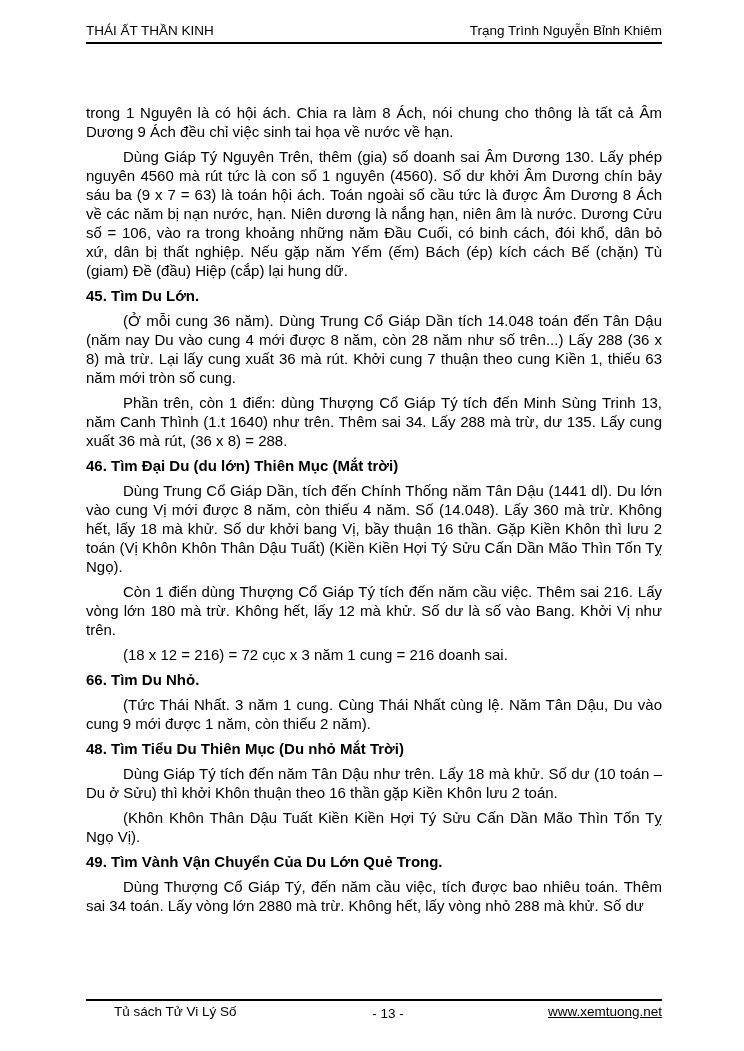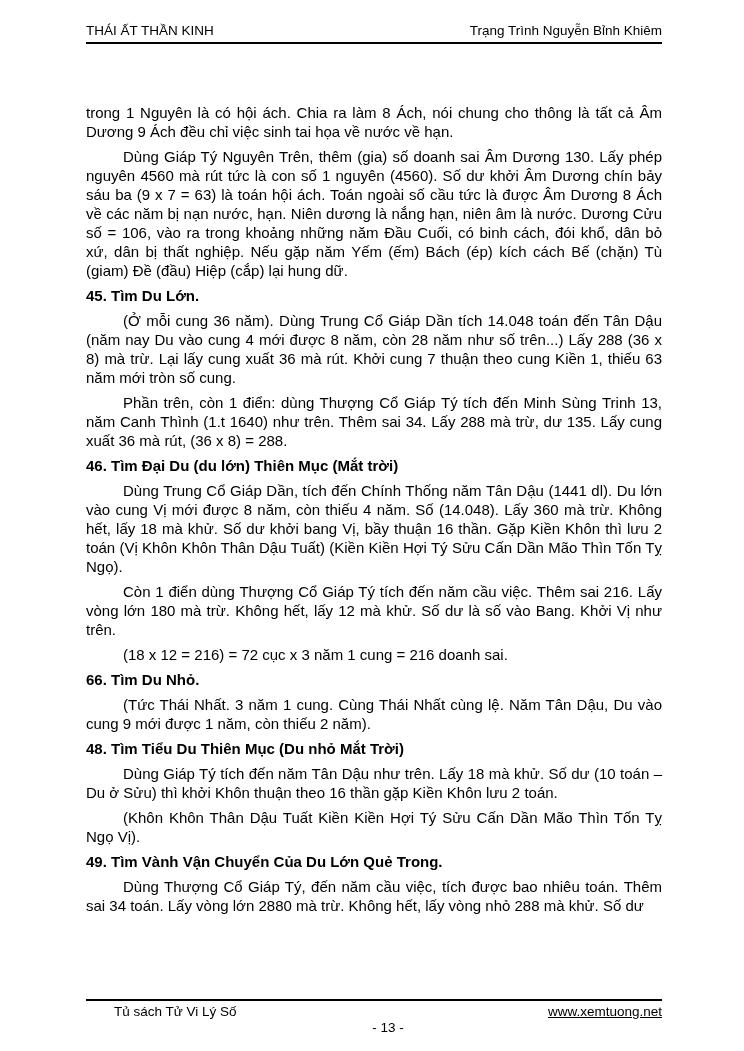--- a/index.html
+++ b/index.html
@@ -74,21 +74,21 @@
   }
   .page-footer .f-left {
     position: absolute;
     left: 0;
     top: 0;
   }
   .page-footer .f-center {
     position: absolute;
     left: 50%;
     transform: translateX(-50%);
-    top: 16px;
+    top: 2px;
   }
   .page-footer .f-right {
     position: absolute;
     right: 0;
     top: 0;
     color: #000000;
     text-decoration: underline;
     cursor: pointer;
     text-align: right;
   }

